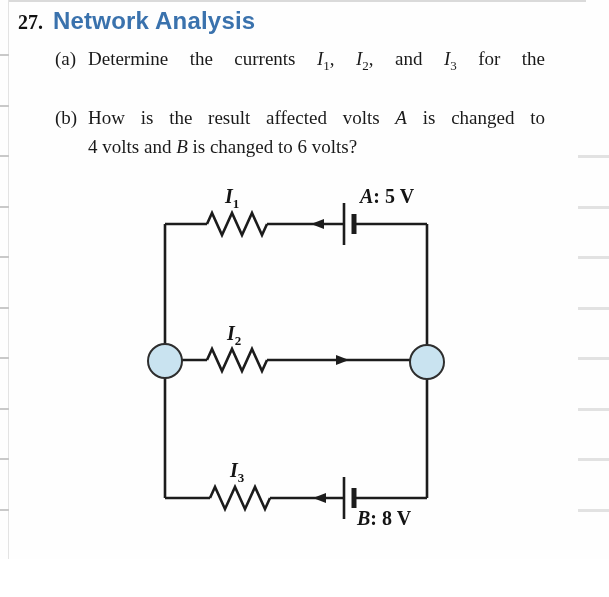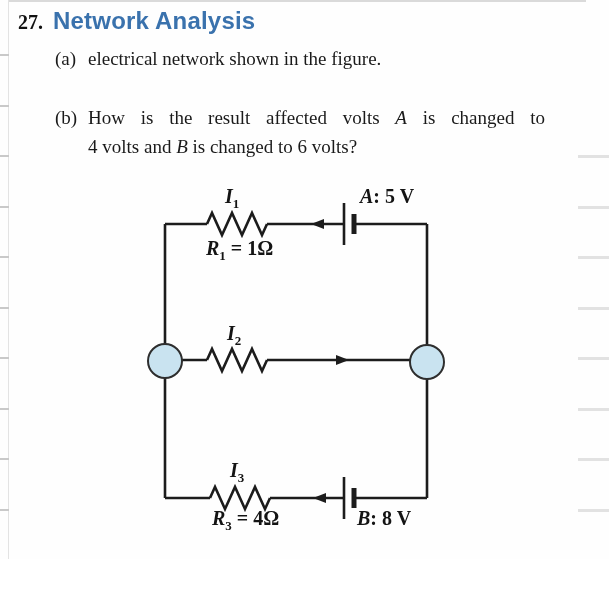--- a/index.html
+++ b/index.html
@@ -54,21 +54,21 @@
   <div class="bottom-rule"></div>
 
   <div class="title-row">
     <span class="prob-num">27.</span>
     <span class="prob-title">Network Analysis</span>
   </div>
 
   <div class="part part-a">
     <span class="part-label">(a)</span>
     <div class="part-text">
-      <div class="line-left"><span>electrical network shown in the figure.</span></div>
+      <div class="line-just"><span>Determine the currents </span><span class="it">I</span><sub>1</sub><span>, </span><span class="it">I</span><sub>2</sub><span>, and </span><span class="it">I</span><sub>3</sub><span> for the</span></div>
     </div>
   </div>
 
   <div class="part part-b">
     <span class="part-label">(b)</span>
     <div class="part-text">
       <div class="line-just"><span>How is the result affected volts </span><span class="it">A</span><span> is changed to</span></div>
       <div class="line-left"><span>4 volts and </span><span class="it">B</span><span> is changed to 6 volts?</span></div>
     </div>
   </div>
@@ -99,24 +99,22 @@
       <line class="plate-short" x1="354" y1="472" x2="354" y2="492"></line>
       <path class="wire" d="M355,482 H427"></path>
       <path class="arrow" d="M313,482 L326,477 L326,487 Z"></path>
 
       <circle class="node" cx="165" cy="345" r="17"></circle>
       <circle class="node" cx="427" cy="346" r="17"></circle>
     </svg>
 
     <span class="clabel lab-i1"><span class="it">I</span><sub>1</sub></span>
     <span class="clabel lab-a"><span class="it">A</span><span>: 5 V</span></span>
-    <span class="clabel lab-r1"><span class="it">R</span><sub>1</sub><span> = 1Ω</span></span>
     <span class="clabel lab-i2"><span class="it">I</span><sub>2</sub></span>
     <span class="clabel lab-i3"><span class="it">I</span><sub>3</sub></span>
-    <span class="clabel lab-r3"><span class="it">R</span><sub>3</sub><span> = 4Ω</span></span>
     <span class="clabel lab-b"><span class="it">B</span><span>: 8 V</span></span>
   </div>
 
 <div class="tick-left" style="top: 54px;"></div>
     <div class="tick-left" style="top: 105px;"></div>
     <div class="tick-left" style="top: 155px;"></div>
     <div class="tick-left" style="top: 206px;"></div>
     <div class="tick-left" style="top: 256px;"></div>
     <div class="tick-left" style="top: 307px;"></div>
     <div class="tick-left" style="top: 357px;"></div>

